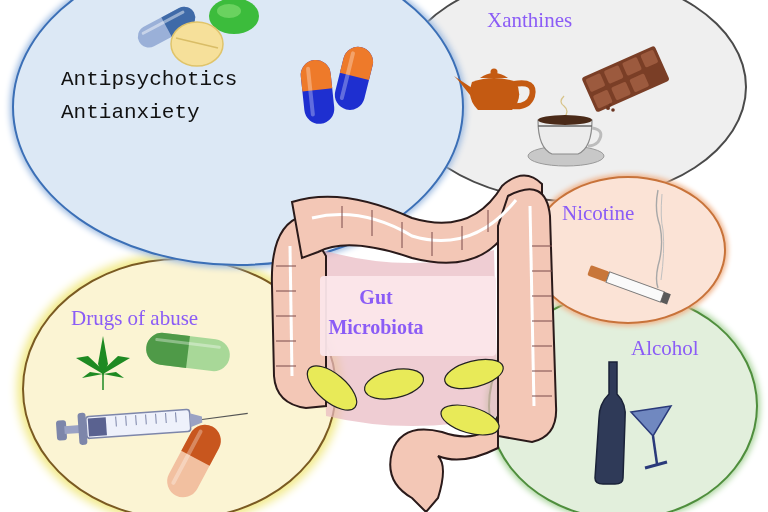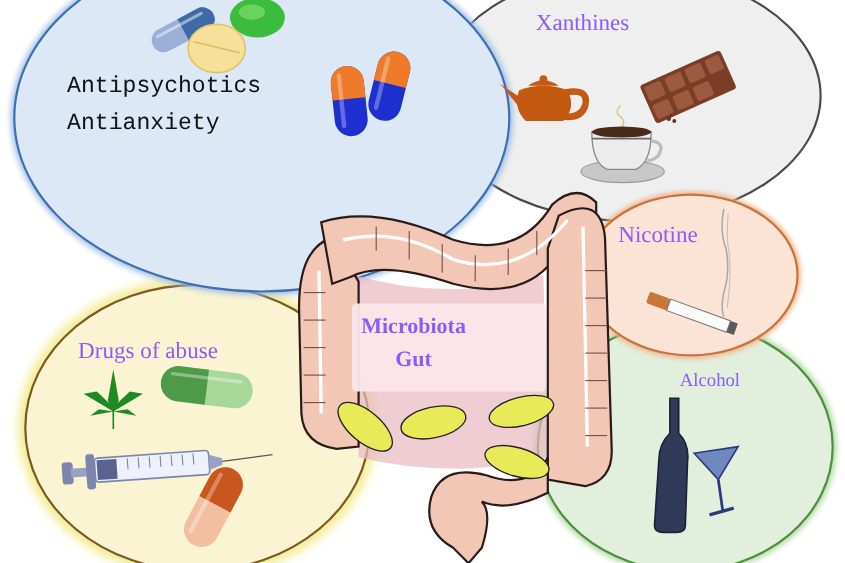--- a/index.html
+++ b/index.html
@@ -11,21 +11,21 @@
 </head>
 <body>
 
 <div class="ell" style="left:395px; top:-28px; width:352px; height:230px; background:#efefef; border:2px solid #4a4a4a;"></div>
 <div class="lbl" style="left:487px; top:8px; font-size:21px;">Xanthines</div>
 
 <div class="ell" style="left:22px; top:258px; width:315px; height:262px; background:#fbf4d3; border:2px solid #7a5a22; box-shadow:0 0 10px 5px #f2ea8a;"></div>
 <div class="lbl" style="left:71px; top:293px; font-size:21px;margin-top:13px;">Drugs of abuse</div>
 
 <div class="ell" style="left:488px; top:292px; width:270px; height:228px; background:#e2efdc; border:2px solid #4f8e3d; box-shadow:0 0 6px 2px #a8d49a;"></div>
-<div class="lbl" style="left:618px; top:336px; font-size:17px;">Alcohol</div>
+<div class="lbl" style="left:631px; top:336px; font-size:21px;">Alcohol</div>
 
 <div class="ell" style="left:530px; top:176px; width:196px; height:148px; background:#fbe3d6; border:2px solid #c8733a; box-shadow:0 0 5px 2px #f0b48c;"></div>
 <div class="lbl" style="left:562px; top:201px; font-size:21px;">Nicotine</div>
 
 <div class="ell" style="left:12px; top:-52px; width:452px; height:318px; background:#dce8f5; border:2px solid #3b6fb6; box-shadow:0 0 6px 2px #9bb9e0;"></div>
 <div style="position:absolute; left:61px; top:64px; font-size:21px; line-height:32.5px; color:#111; font-family:Liberation Mono, monospace;">
   <div>Antipsychotics</div>
   <div>Antianxiety</div>
 </div>
 
@@ -202,15 +202,15 @@
       </g>
     <g transform="rotate(-14 212 208)">
         <ellipse cx="212" cy="208" rx="30" ry="13" fill="#e8ea58"></ellipse>
       </g>
     <g transform="rotate(16 208 254)">
         <ellipse cx="208" cy="254" rx="30" ry="13" fill="#e8ea58"></ellipse>
       </g>
   </g>
 </svg>
 <div class="lbl" style="left:318px; top:282px; width:116px; text-align:center; font-weight:bold; font-size:20px; line-height:30px;">
+  <div>Gut</div>
   <div>Microbiota</div>
-  <div>Gut</div>
 </div>
 
 </body></html>

